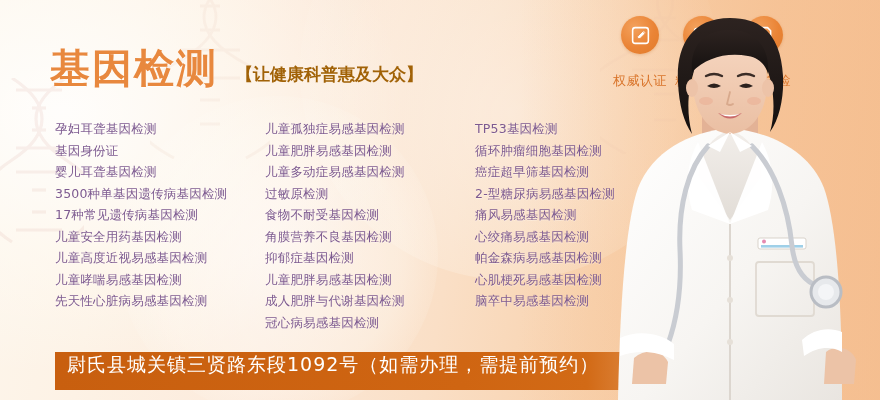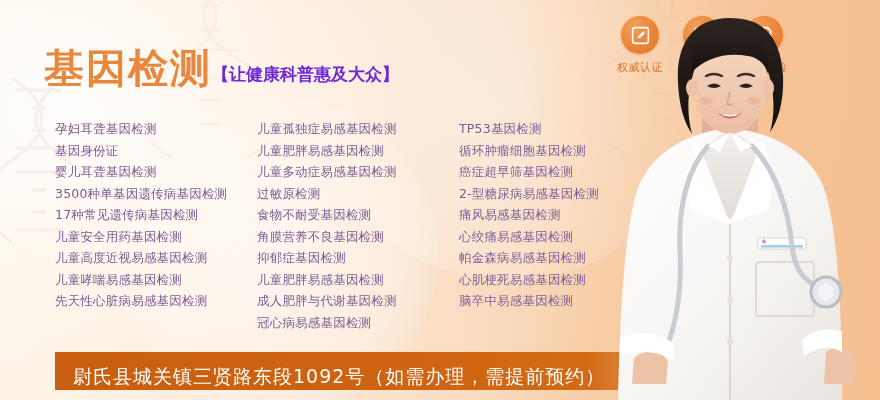--- a/index.html
+++ b/index.html
@@ -88,38 +88,38 @@
     opacity: 0.30;
     pointer-events: none;
   }
   .dna-left  { left: -6px;  top: 78px;  }
   .dna-mid   { left: 150px; top: -30px; opacity: 0.18; }
   .dna-right { left: 600px; top: -46px; opacity: 0.16; }
 
   
   .title-block {
     position: absolute;
-    left: 44px;
+    left: 50px;
     top: 48px;
     display: flex;
     align-items: flex-end;
-    gap: 0;
+    gap: 18px;
   }
   .main-title {
     font-size: 40px;
     line-height: 1;
     font-weight: bold;
     color: #e8883e;
     letter-spacing: 2px;
     text-shadow: 0 1px 0 rgba(255,255,255,0.6);
   }
   .sub-title {
     font-size: 17px;
     font-weight: bold;
-    color: #6d28d9;
+    color: #a16207;
     line-height: 1;
     padding-bottom: 5px;
     letter-spacing: 0px;
   }
 
   
   .badges {
     position: absolute;
     left: 616px;
     top: 16px;
@@ -136,34 +136,34 @@
     width: 38px;
     height: 38px;
     border-radius: 50%;
     background: radial-gradient(circle at 35% 30%, #f3a15c 0%, #ea8436 55%, #e07a2a 100%);
     display: flex;
     align-items: center;
     justify-content: center;
     box-shadow: 0 1px 3px rgba(200,110,40,0.30);
   }
   .badge-label {
-    margin-top: 6px;
-    font-size: 11px;
+    margin-top: 18px;
+    font-size: 13px;
     color: #d9742a;
     white-space: nowrap;
     letter-spacing: 0.5px;
   }
 
   
   .list-wrap {
     position: absolute;
     left: 55px;
     top: 118px;
     display: flex;
-    gap: 0;
+    gap: 8px;
   }
   .col { width: 202px; }
   .col-3 { width: 230px; }
   .item {
     font-size: 12.5px;
     line-height: 21.5px;
     color: #7d5a90;
     white-space: nowrap;
     letter-spacing: 0.2px;
     text-shadow: 0 1px 0 rgba(255,255,255,0.35);
@@ -177,22 +177,22 @@
     width: 700px;
     height: 38px;
     background: linear-gradient(90deg,
         #c85f0f 0%,
         #cf6512 58%,
         #d26a16 76%,
         rgba(214,110,26,0.55) 88%,
         rgba(216,114,30,0.12) 97%,
         rgba(216,114,30,0.0) 100%);
     display: flex;
-    align-items: flex-end;
-    padding-left: 18px;
+    align-items: flex-start;
+    padding-left: 12px;
     box-sizing: border-box;
   }
   .banner-text {
     font-size: 19px;
     color: #ffffff;
     letter-spacing: 1px;
     white-space: nowrap;
   }
 
   

